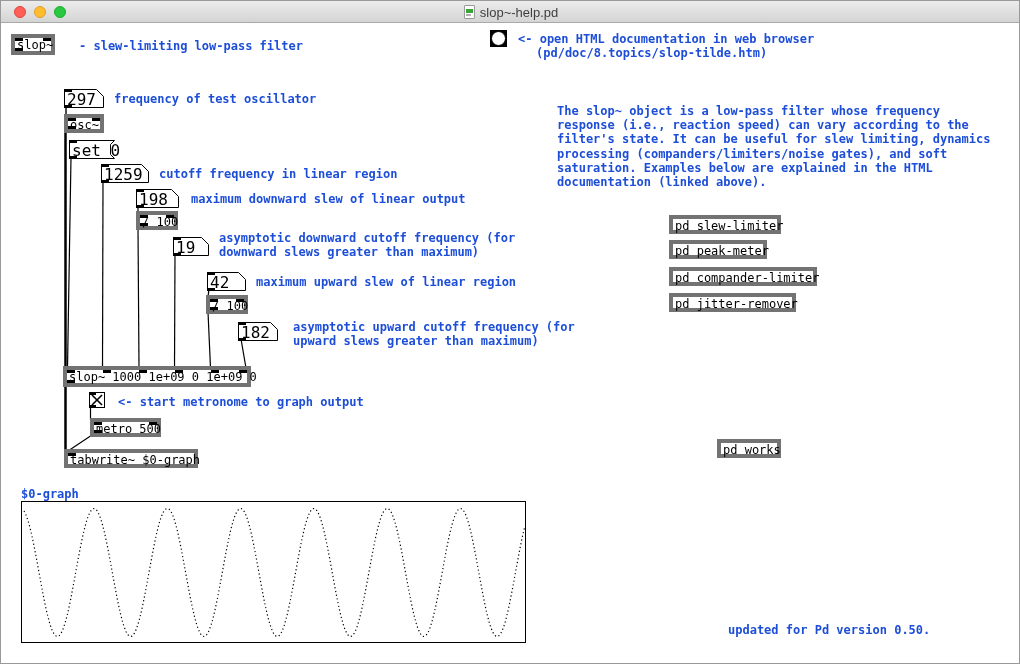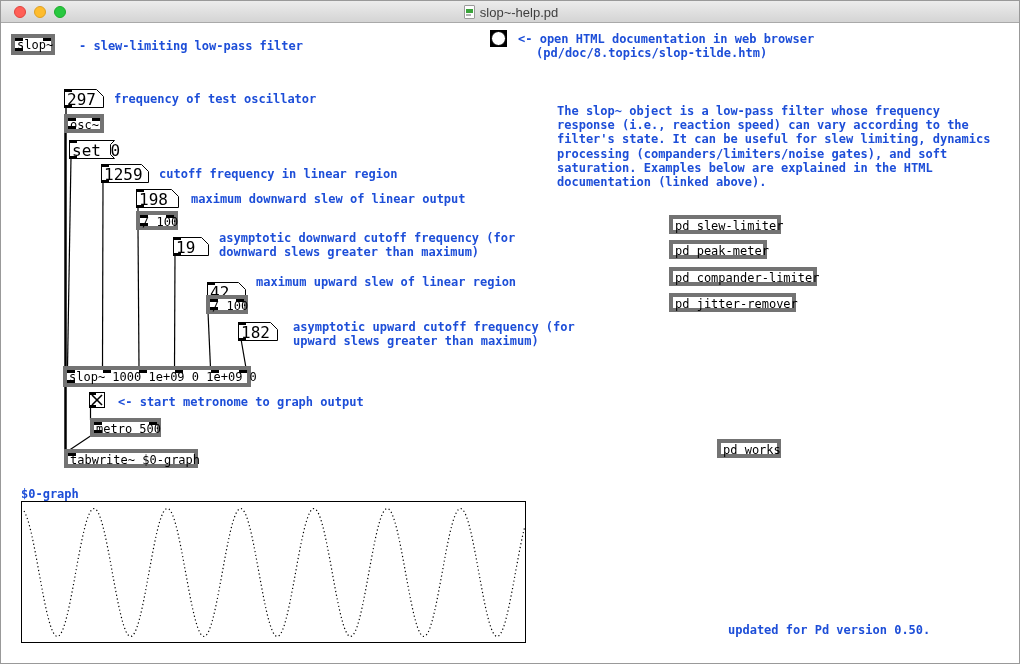--- a/index.html
+++ b/index.html
@@ -160,21 +160,21 @@
     <svg class="shape" width="36" height="19" viewBox="0 0 36 19">
         <polygon points="0.5,0.5 28.5,0.5 35.5,7.5 35.5,18.5 0.5,18.5"></polygon>
       </svg>
     <span class="nub in-l"></span>
     <span class="nub out-l" style="bottom:auto;top:16px"></span>
     <span class="btxt">19</span>
   </div>
   <div class="comment" style="left:218px;top:230px">asymptotic downward cutoff frequency (for
 downward slews greater than maximum)</div>
 
-  <div class="shapebox" style="left:206px;top:281px;width:39px;height:19px">
+  <div class="shapebox" style="left:206px;top:271px;width:39px;height:19px">
     <svg class="shape" width="39" height="19" viewBox="0 0 39 19">
         <polygon points="0.5,0.5 31.5,0.5 38.5,7.5 38.5,18.5 0.5,18.5"></polygon>
       </svg>
     <span class="nub in-l"></span>
     <span class="nub out-l" style="bottom:auto;top:16px"></span>
     <span class="btxt">42</span>
   </div>
   <div class="comment" style="left:255px;top:274px">maximum upward slew of linear region</div>
 
   <div class="pdbox" style="left:205px;top:294px;width:42px;height:19px">

